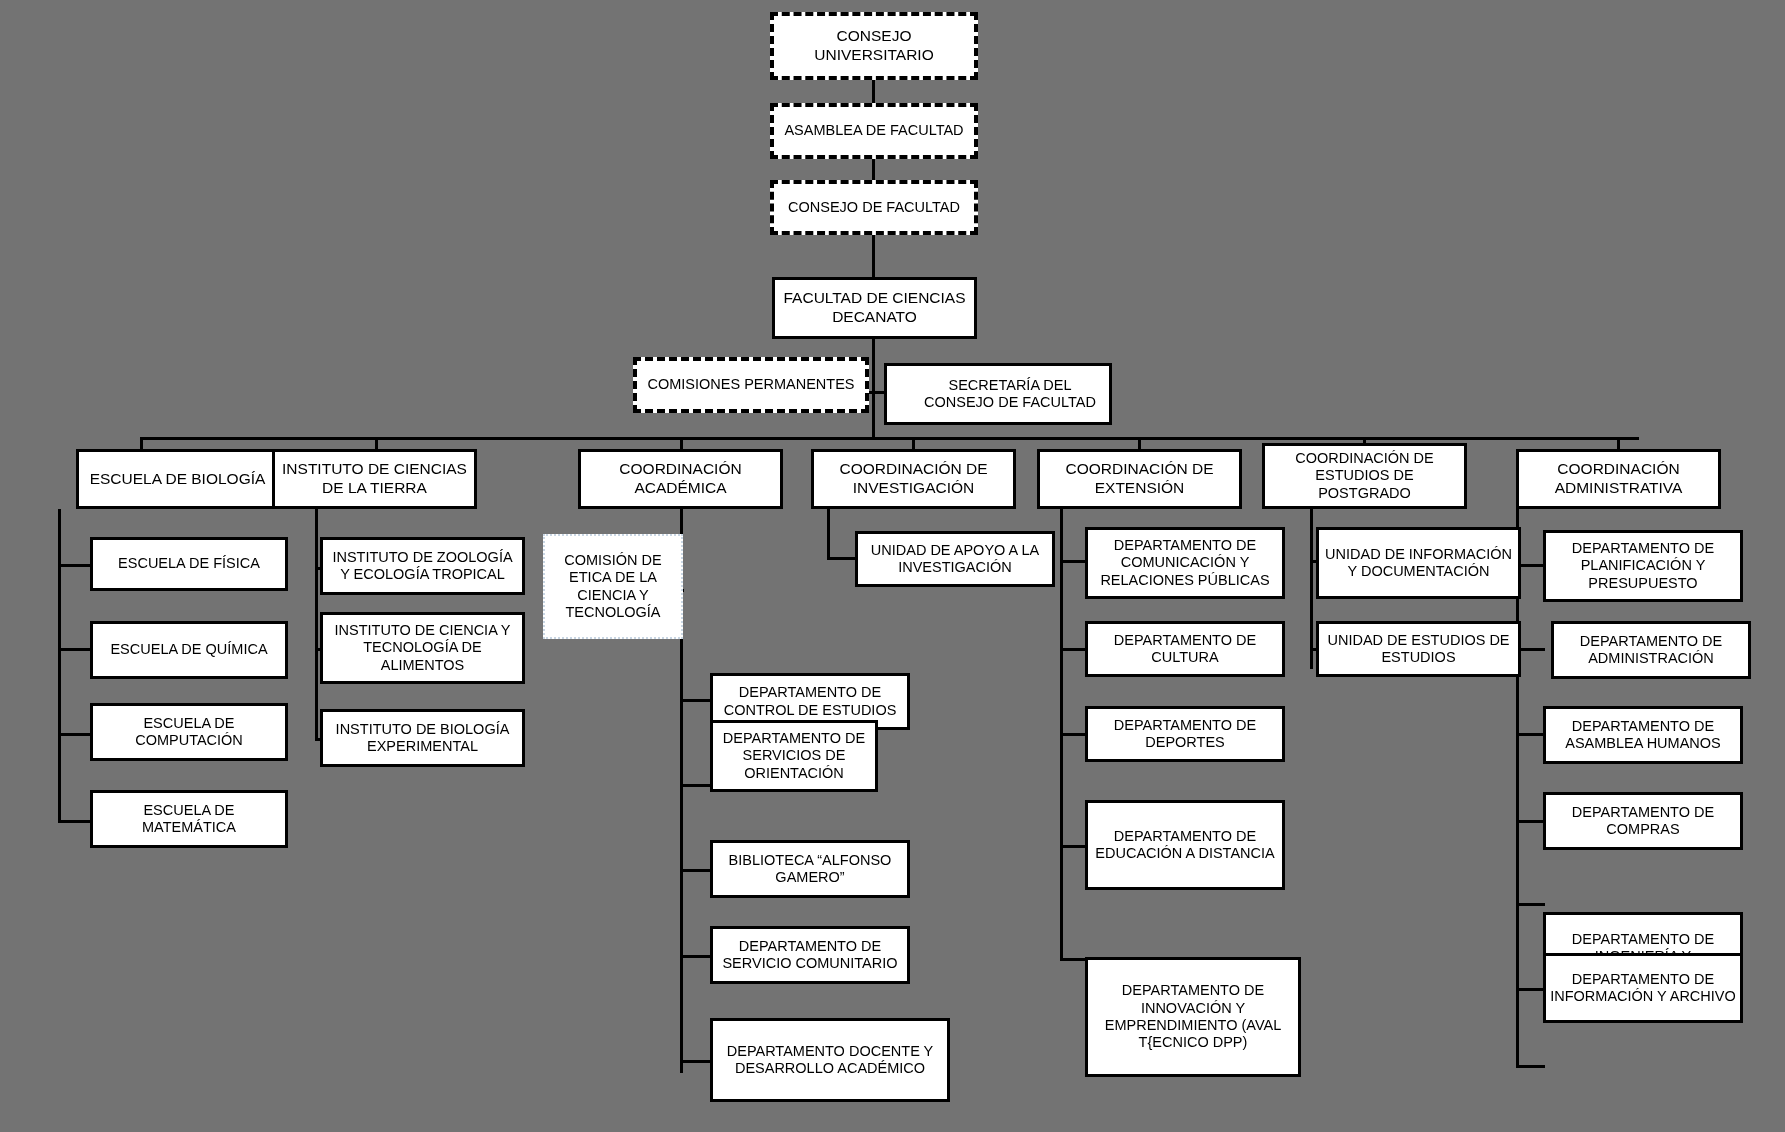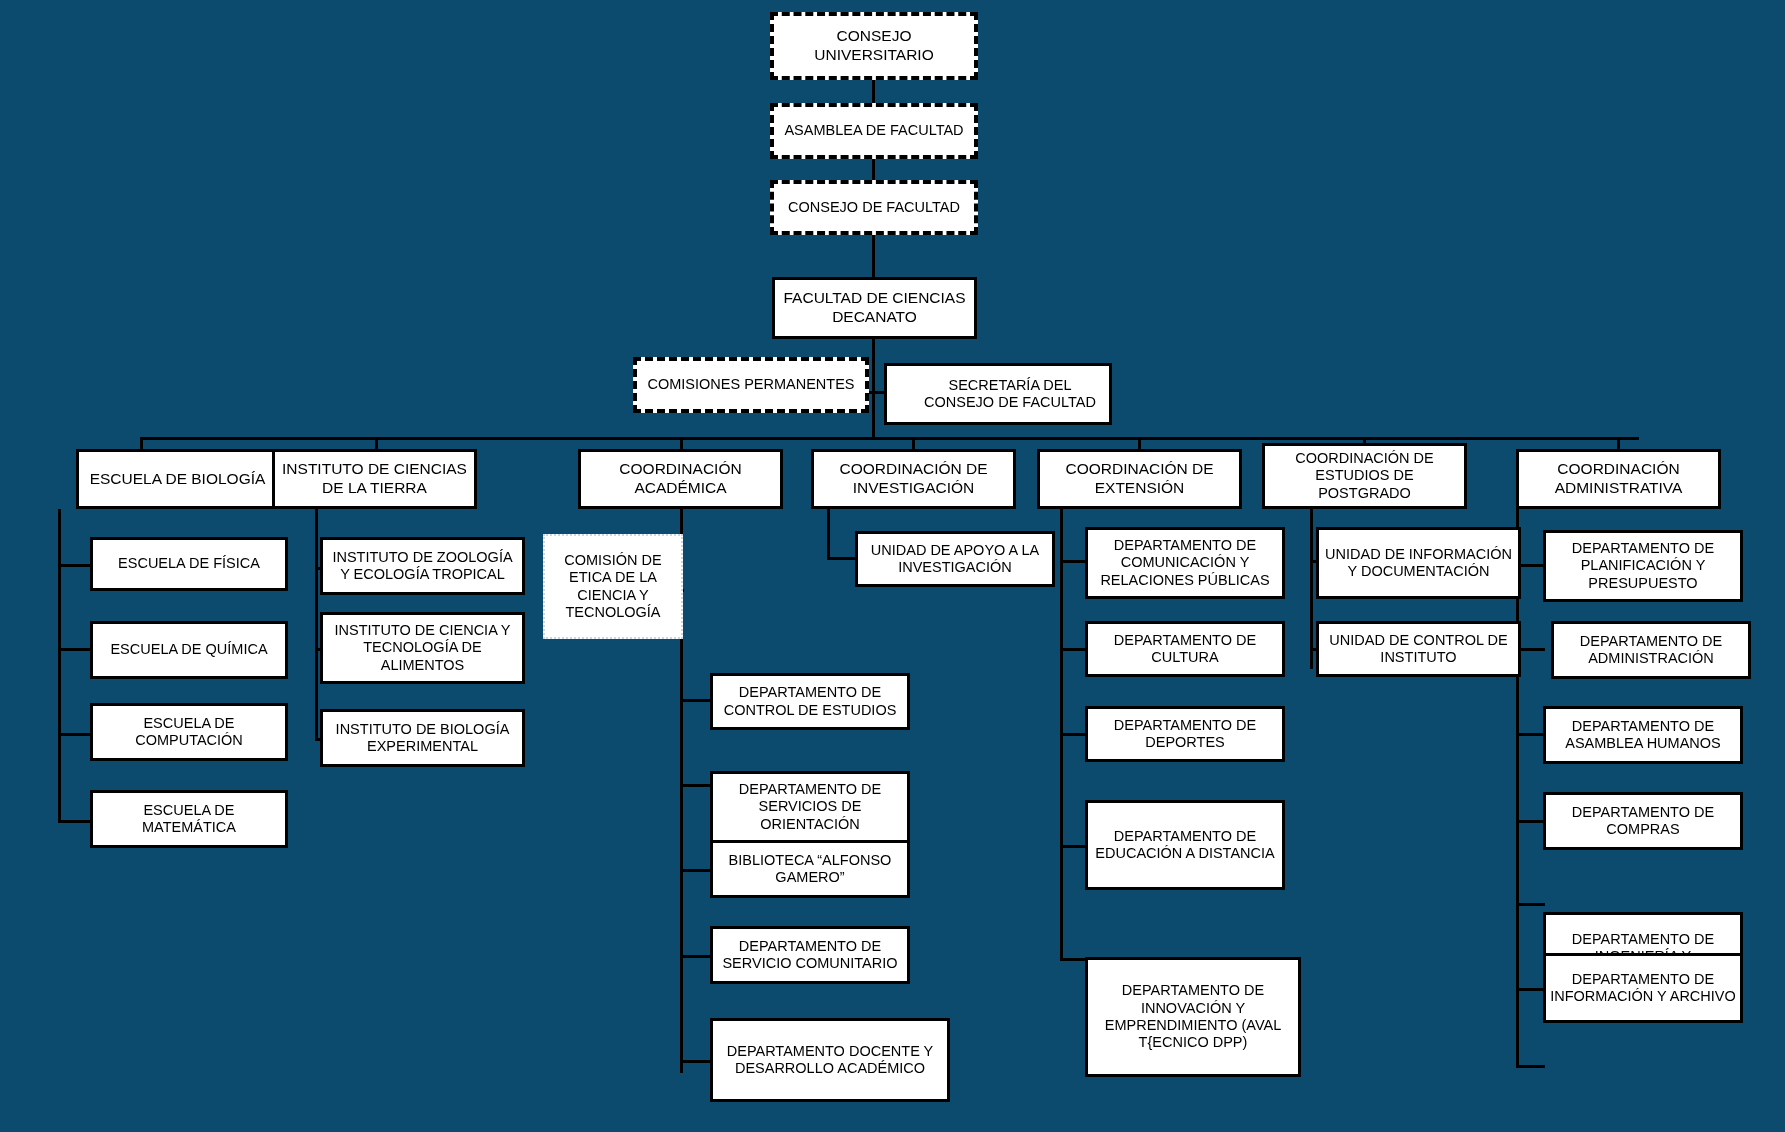--- a/index.html
+++ b/index.html
@@ -1,17 +1,17 @@
 <!DOCTYPE html>
 <html><head>
 <meta charset="utf-8">
 <style>
   html,body{margin:0;padding:0;background:#ffffff;}
   body{font-family:"Liberation Sans","DejaVu Sans",sans-serif;}
-  #stage{position:relative;width:1785px;height:1132px;background:#0c4a6e;overflow:hidden;}
+  #stage{position:relative;width:1785px;height:1132px;background:#737373;overflow:hidden;}
   .node{position:absolute;box-sizing:border-box;display:flex;align-items:center;justify-content:center;text-align:center;background:#ffffff;color:#000000;z-index:5;line-height:1.2;padding:2px 4px;}
   .solid{border:3px solid #000000;}
   .dashed{border:4px dashed #000000;}
   .dotted-soft{border:2px dotted #c9d6e3;}
   .ln{position:absolute;background:#000000;z-index:1;}
   .lnv{width:3px;}
   .lnh{height:3px;}
   .t14{font-size:14.5px;}
   .t15{font-size:15.5px;}
 </style>
@@ -120,21 +120,21 @@
   <div class="node dotted-soft t14" style="left:543px;top:534px;width:140px;height:105px;flex-direction:column;">
     <span>COMISIÓN DE ETICA DE LA CIENCIA Y TECNOLOGÍA</span>
   </div>
   <div class="ln lnh" style="left:668px;top:589px;width:16px;"></div>
 
   <div class="ln lnh" style="left:680px;top:699px;width:32px;"></div>
   <div class="node solid t14" style="left:710px;top:673px;width:200px;height:57px;">
     <span>DEPARTAMENTO DE CONTROL DE ESTUDIOS</span>
   </div>
   <div class="ln lnh" style="left:680px;top:784px;width:32px;"></div>
-  <div class="node solid t14" style="left:710px;top:771px;width:200px;height:72px;">
+  <div class="node solid t14" style="left:710px;top:720px;width:168px;height:72px;">
     <span>DEPARTAMENTO DE SERVICIOS DE ORIENTACIÓN</span>
   </div>
   <div class="ln lnh" style="left:680px;top:869px;width:32px;"></div>
   <div class="node solid t14" style="left:710px;top:840px;width:200px;height:58px;">
     <span>BIBLIOTECA “ALFONSO GAMERO”</span>
   </div>
   <div class="ln lnh" style="left:680px;top:955px;width:32px;"></div>
   <div class="node solid t14" style="left:710px;top:926px;width:200px;height:58px;">
     <span>DEPARTAMENTO DE SERVICIO COMUNITARIO</span>
   </div>
@@ -171,21 +171,21 @@
     <span>DEPARTAMENTO DE INNOVACIÓN Y EMPRENDIMIENTO (AVAL T{ECNICO DPP)</span>
   </div>
 
   <div class="ln lnv" style="left:1310px;top:509px;height:160px;"></div>
   <div class="ln lnh" style="left:1310px;top:560px;width:20px;"></div>
   <div class="node solid t14" style="left:1316px;top:527px;width:205px;height:72px;">
     <span>UNIDAD DE INFORMACIÓN Y DOCUMENTACIÓN</span>
   </div>
   <div class="ln lnh" style="left:1310px;top:648px;width:20px;"></div>
   <div class="node solid t14" style="left:1316px;top:621px;width:205px;height:56px;">
-    <span>UNIDAD DE CONTROL DE INSTITUTO</span>
+    <span>UNIDAD DE ESTUDIOS DE ESTUDIOS</span>
   </div>
 
   <div class="ln lnv" style="left:1516px;top:509px;height:558px;"></div>
   <div class="ln lnh" style="left:1516px;top:564px;width:29px;"></div>
   <div class="node solid t14" style="left:1543px;top:530px;width:200px;height:72px;">
     <span>DEPARTAMENTO DE PLANIFICACIÓN Y PRESUPUESTO</span>
   </div>
   <div class="ln lnh" style="left:1516px;top:648px;width:29px;"></div>
   <div class="node solid t14" style="left:1551px;top:621px;width:200px;height:58px;">
     <span>DEPARTAMENTO DE ADMINISTRACIÓN</span>

